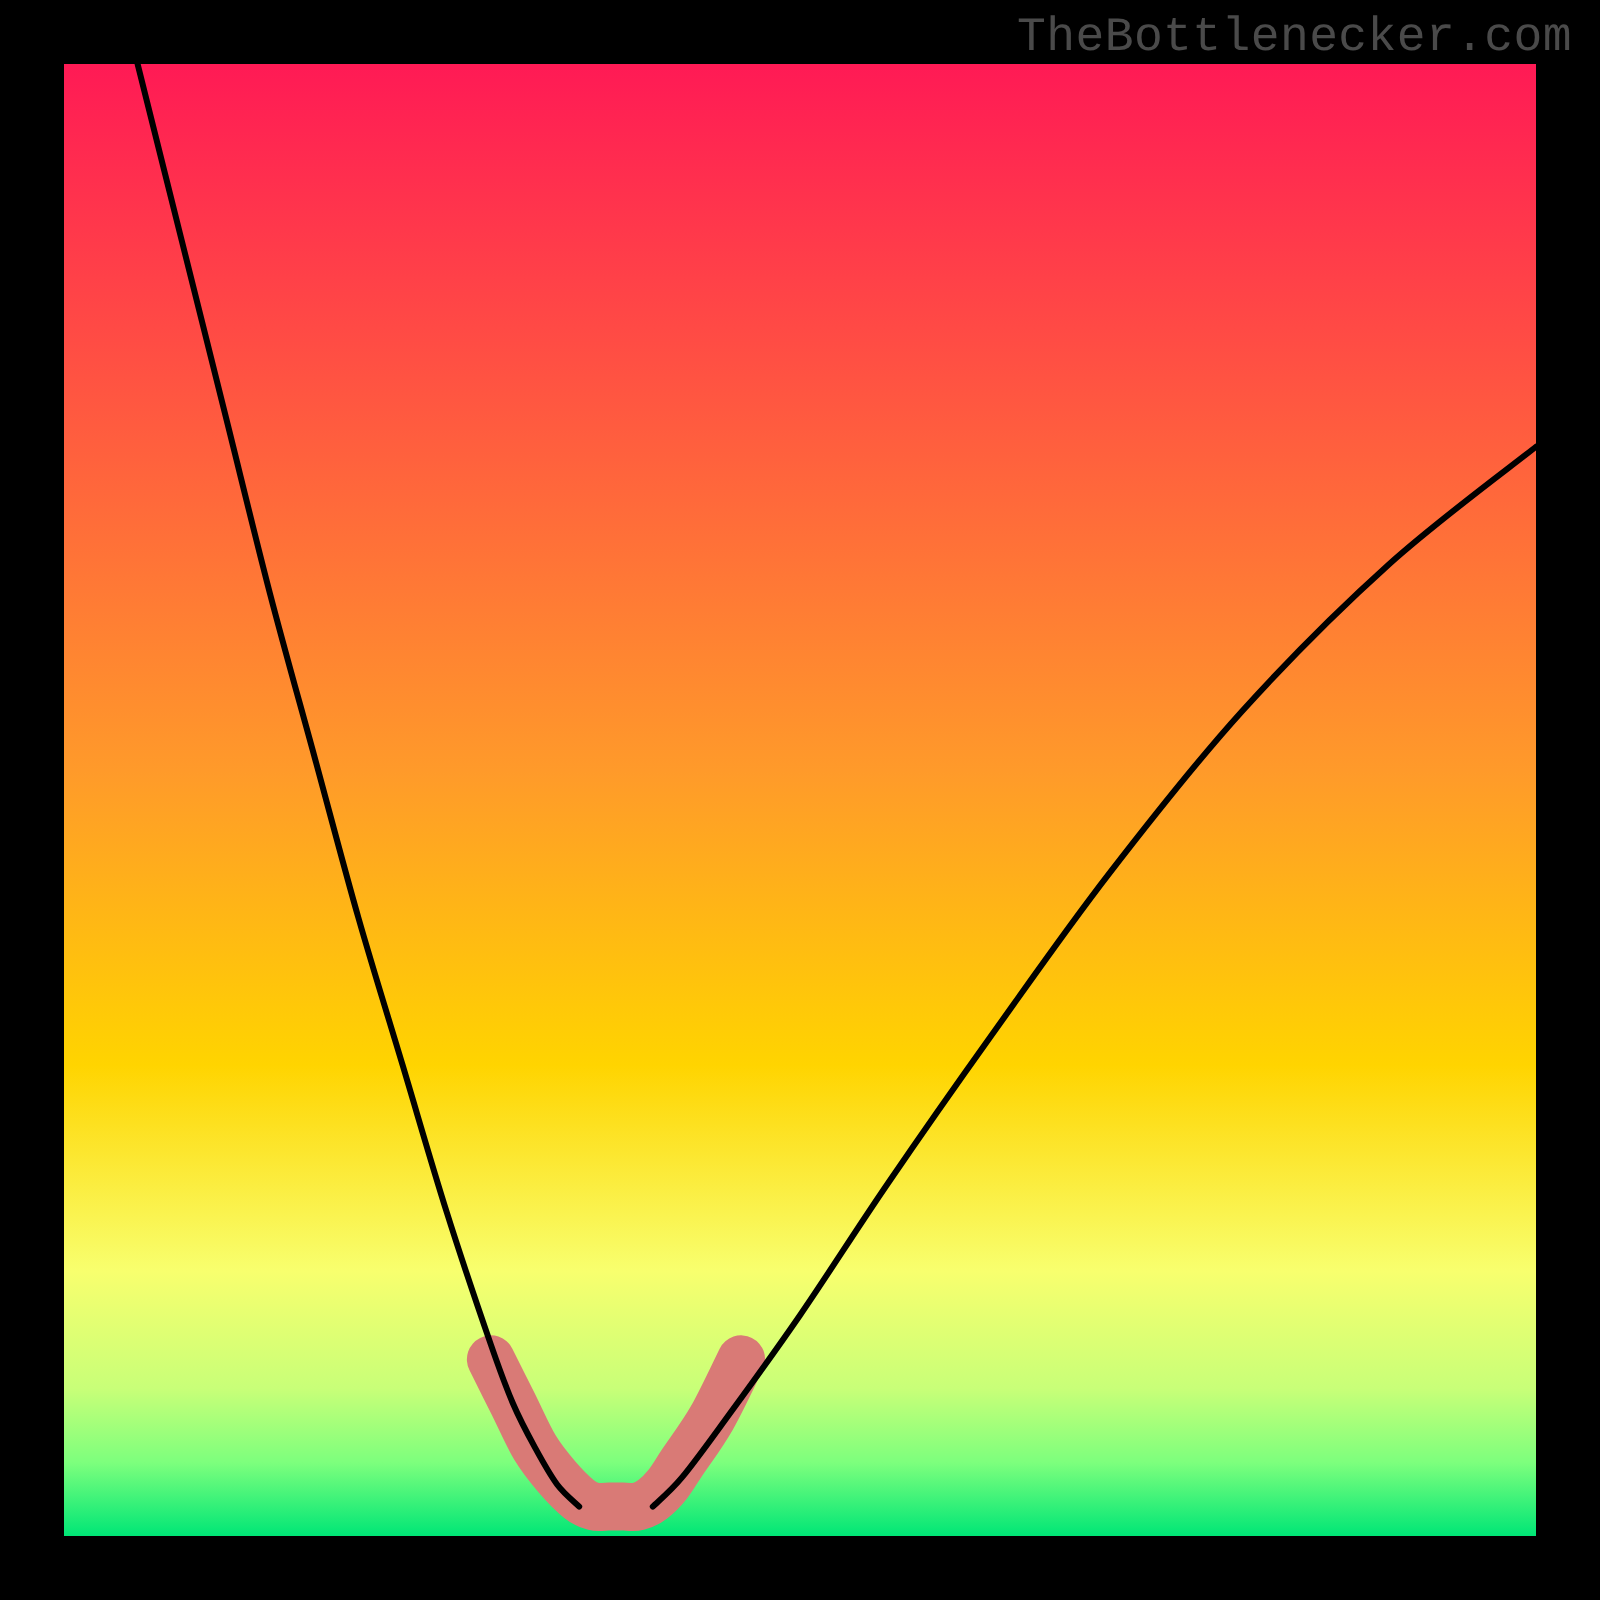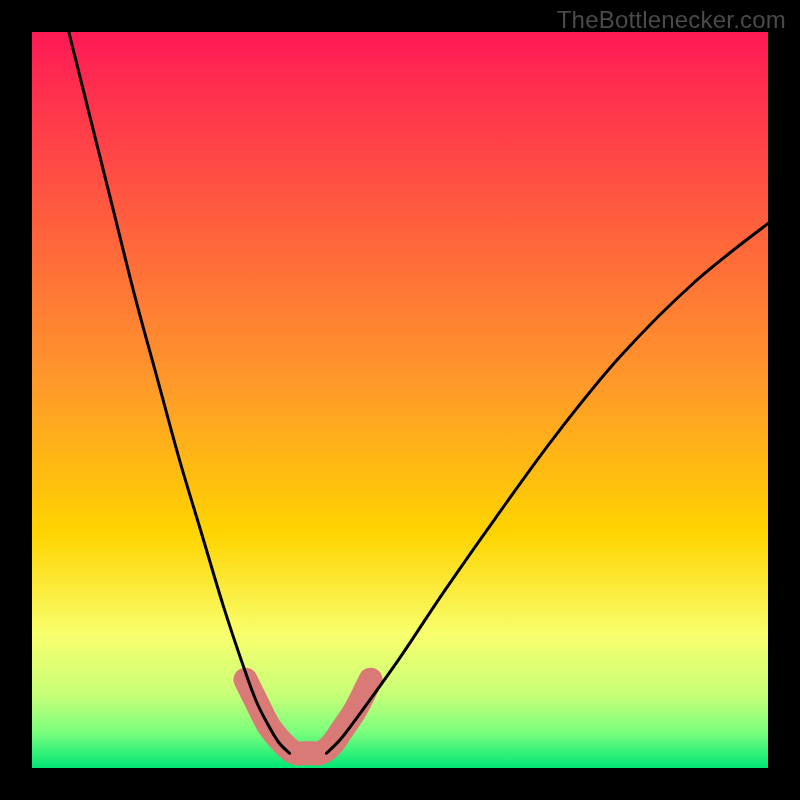--- a/index.html
+++ b/index.html
@@ -23,21 +23,21 @@
     left: 32px;
     top: 32px;
     width: 736px;
     height: 736px;
     overflow: hidden;
   }
   .watermark {
     position: absolute;
     top: 6px;
     right: 14px;
-    font-family: Liberation Sans, sans-serif;
+    font-family: Liberation Mono, monospace;
     font-size: 24px;
     color: #4a4a4a;
     letter-spacing: 0.2px;
     user-select: none;
   }
   svg { display: block; }
 </style>
 </head>
 <body>
 

